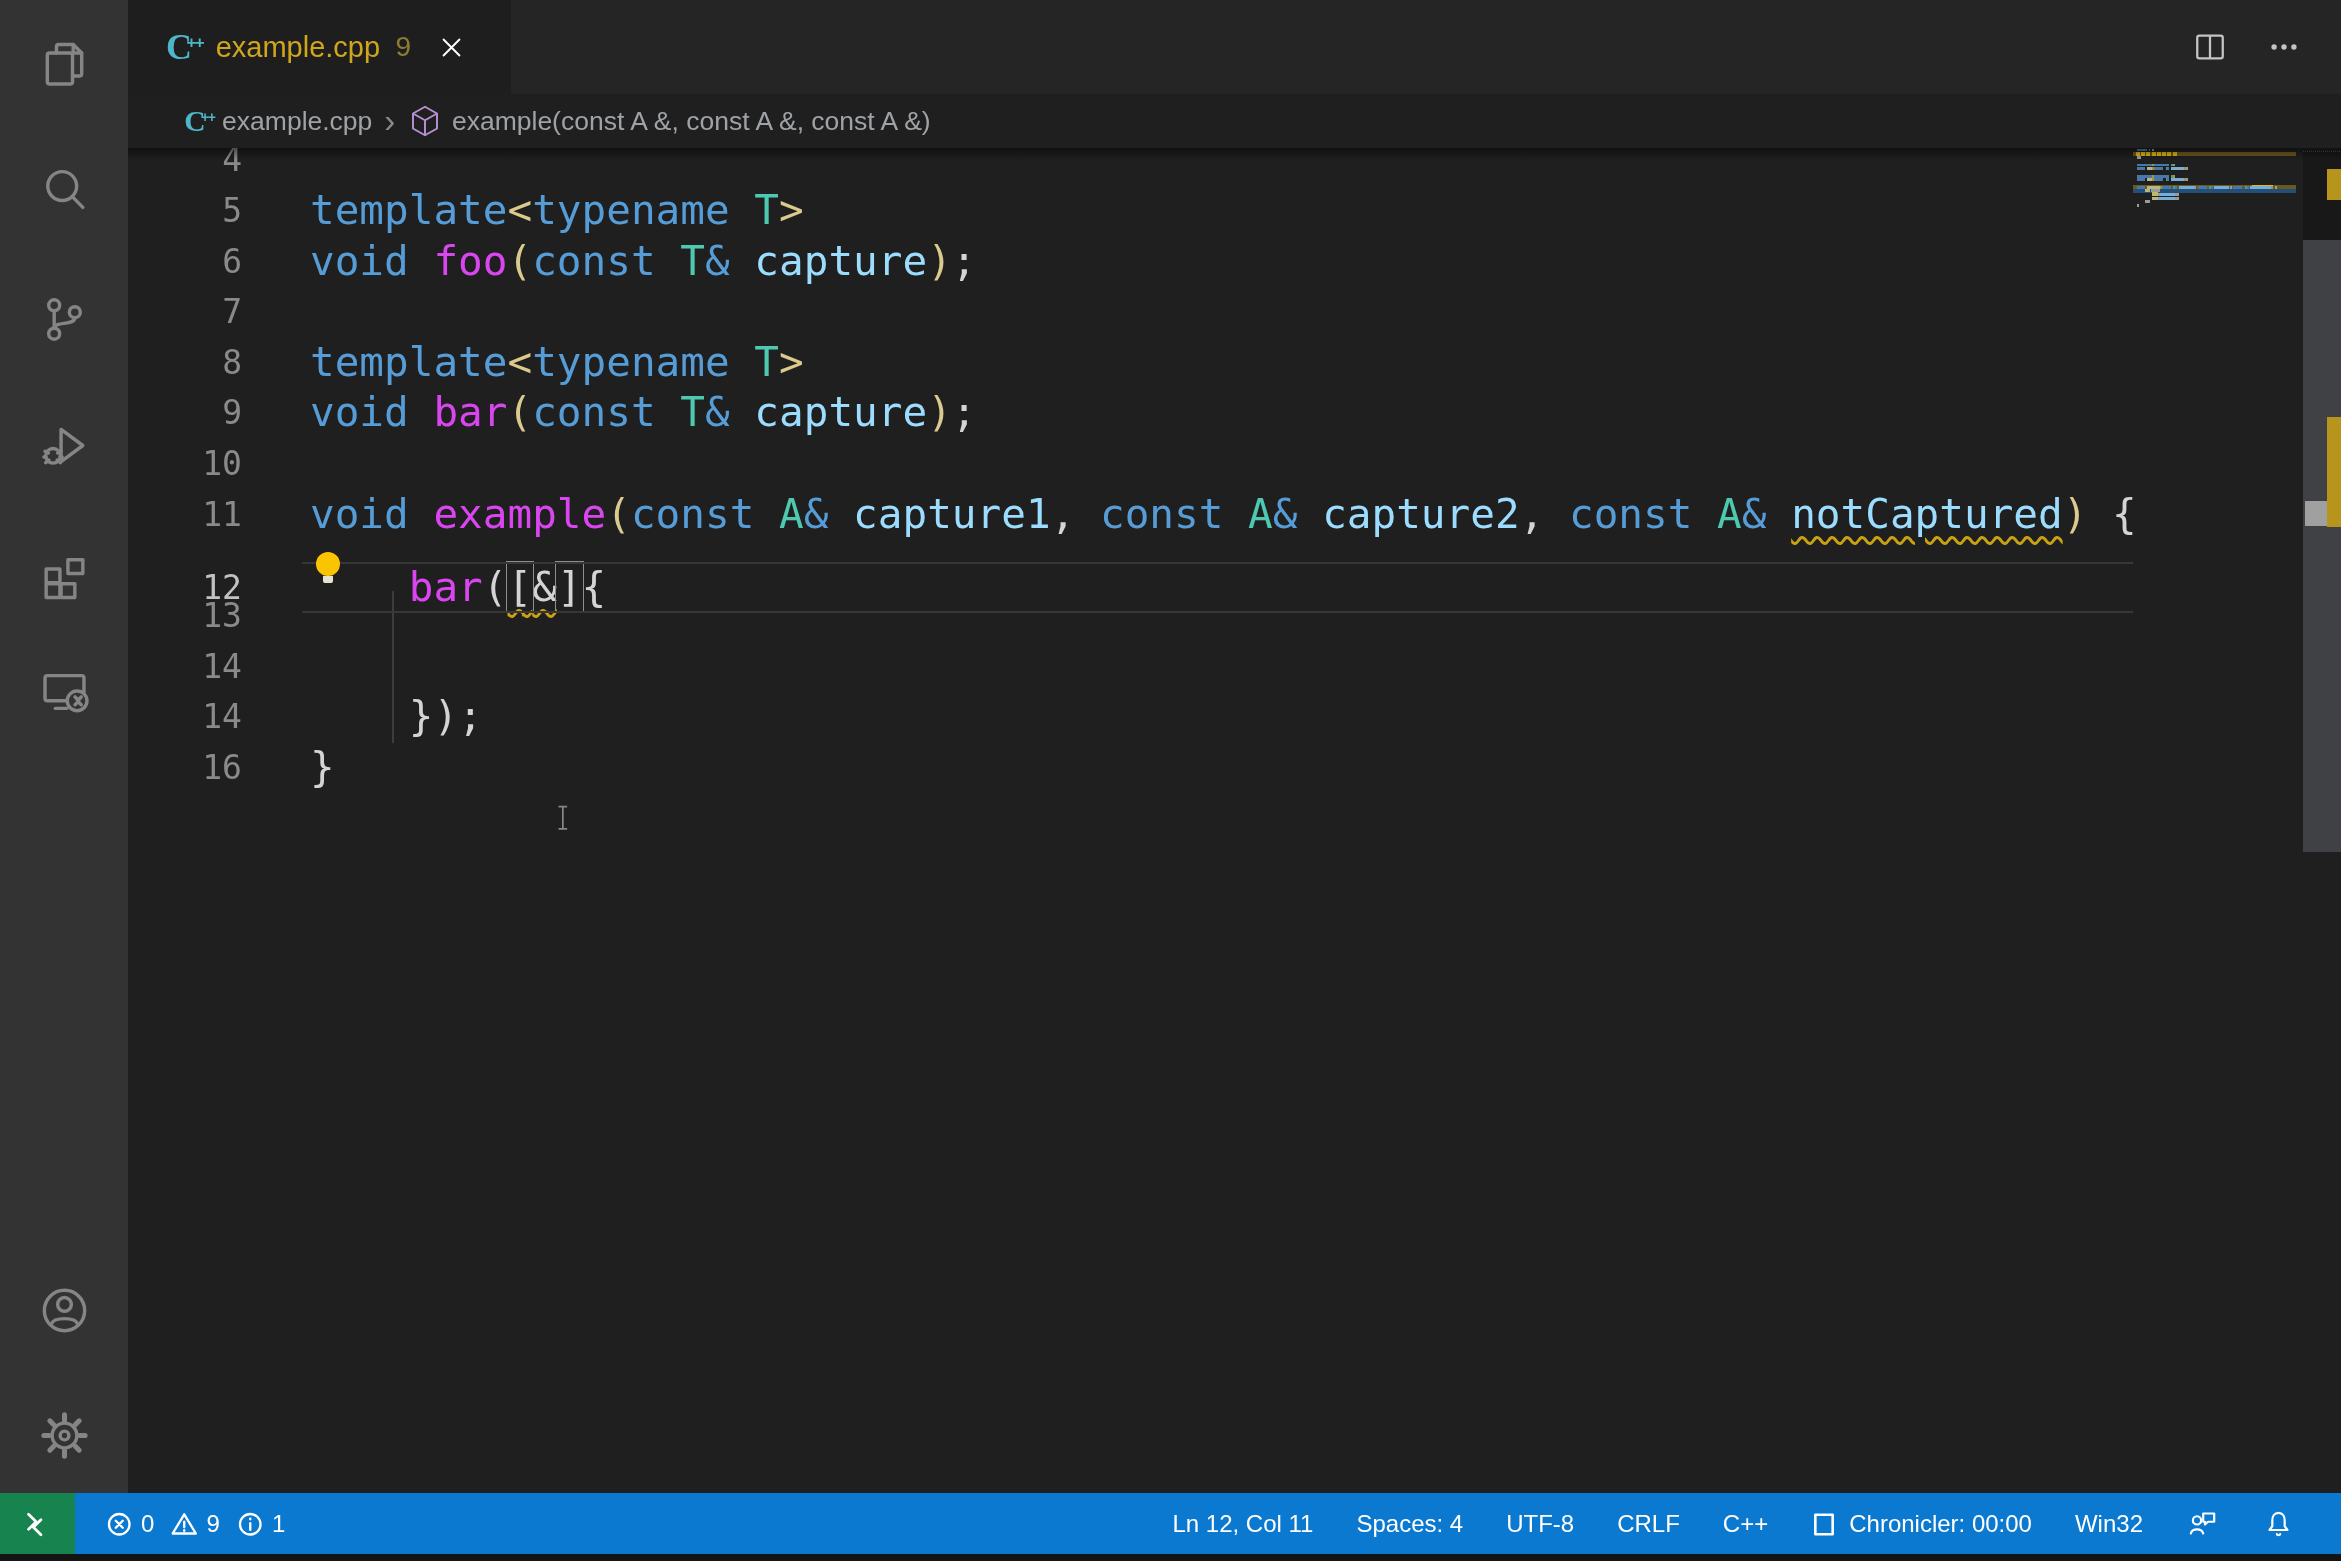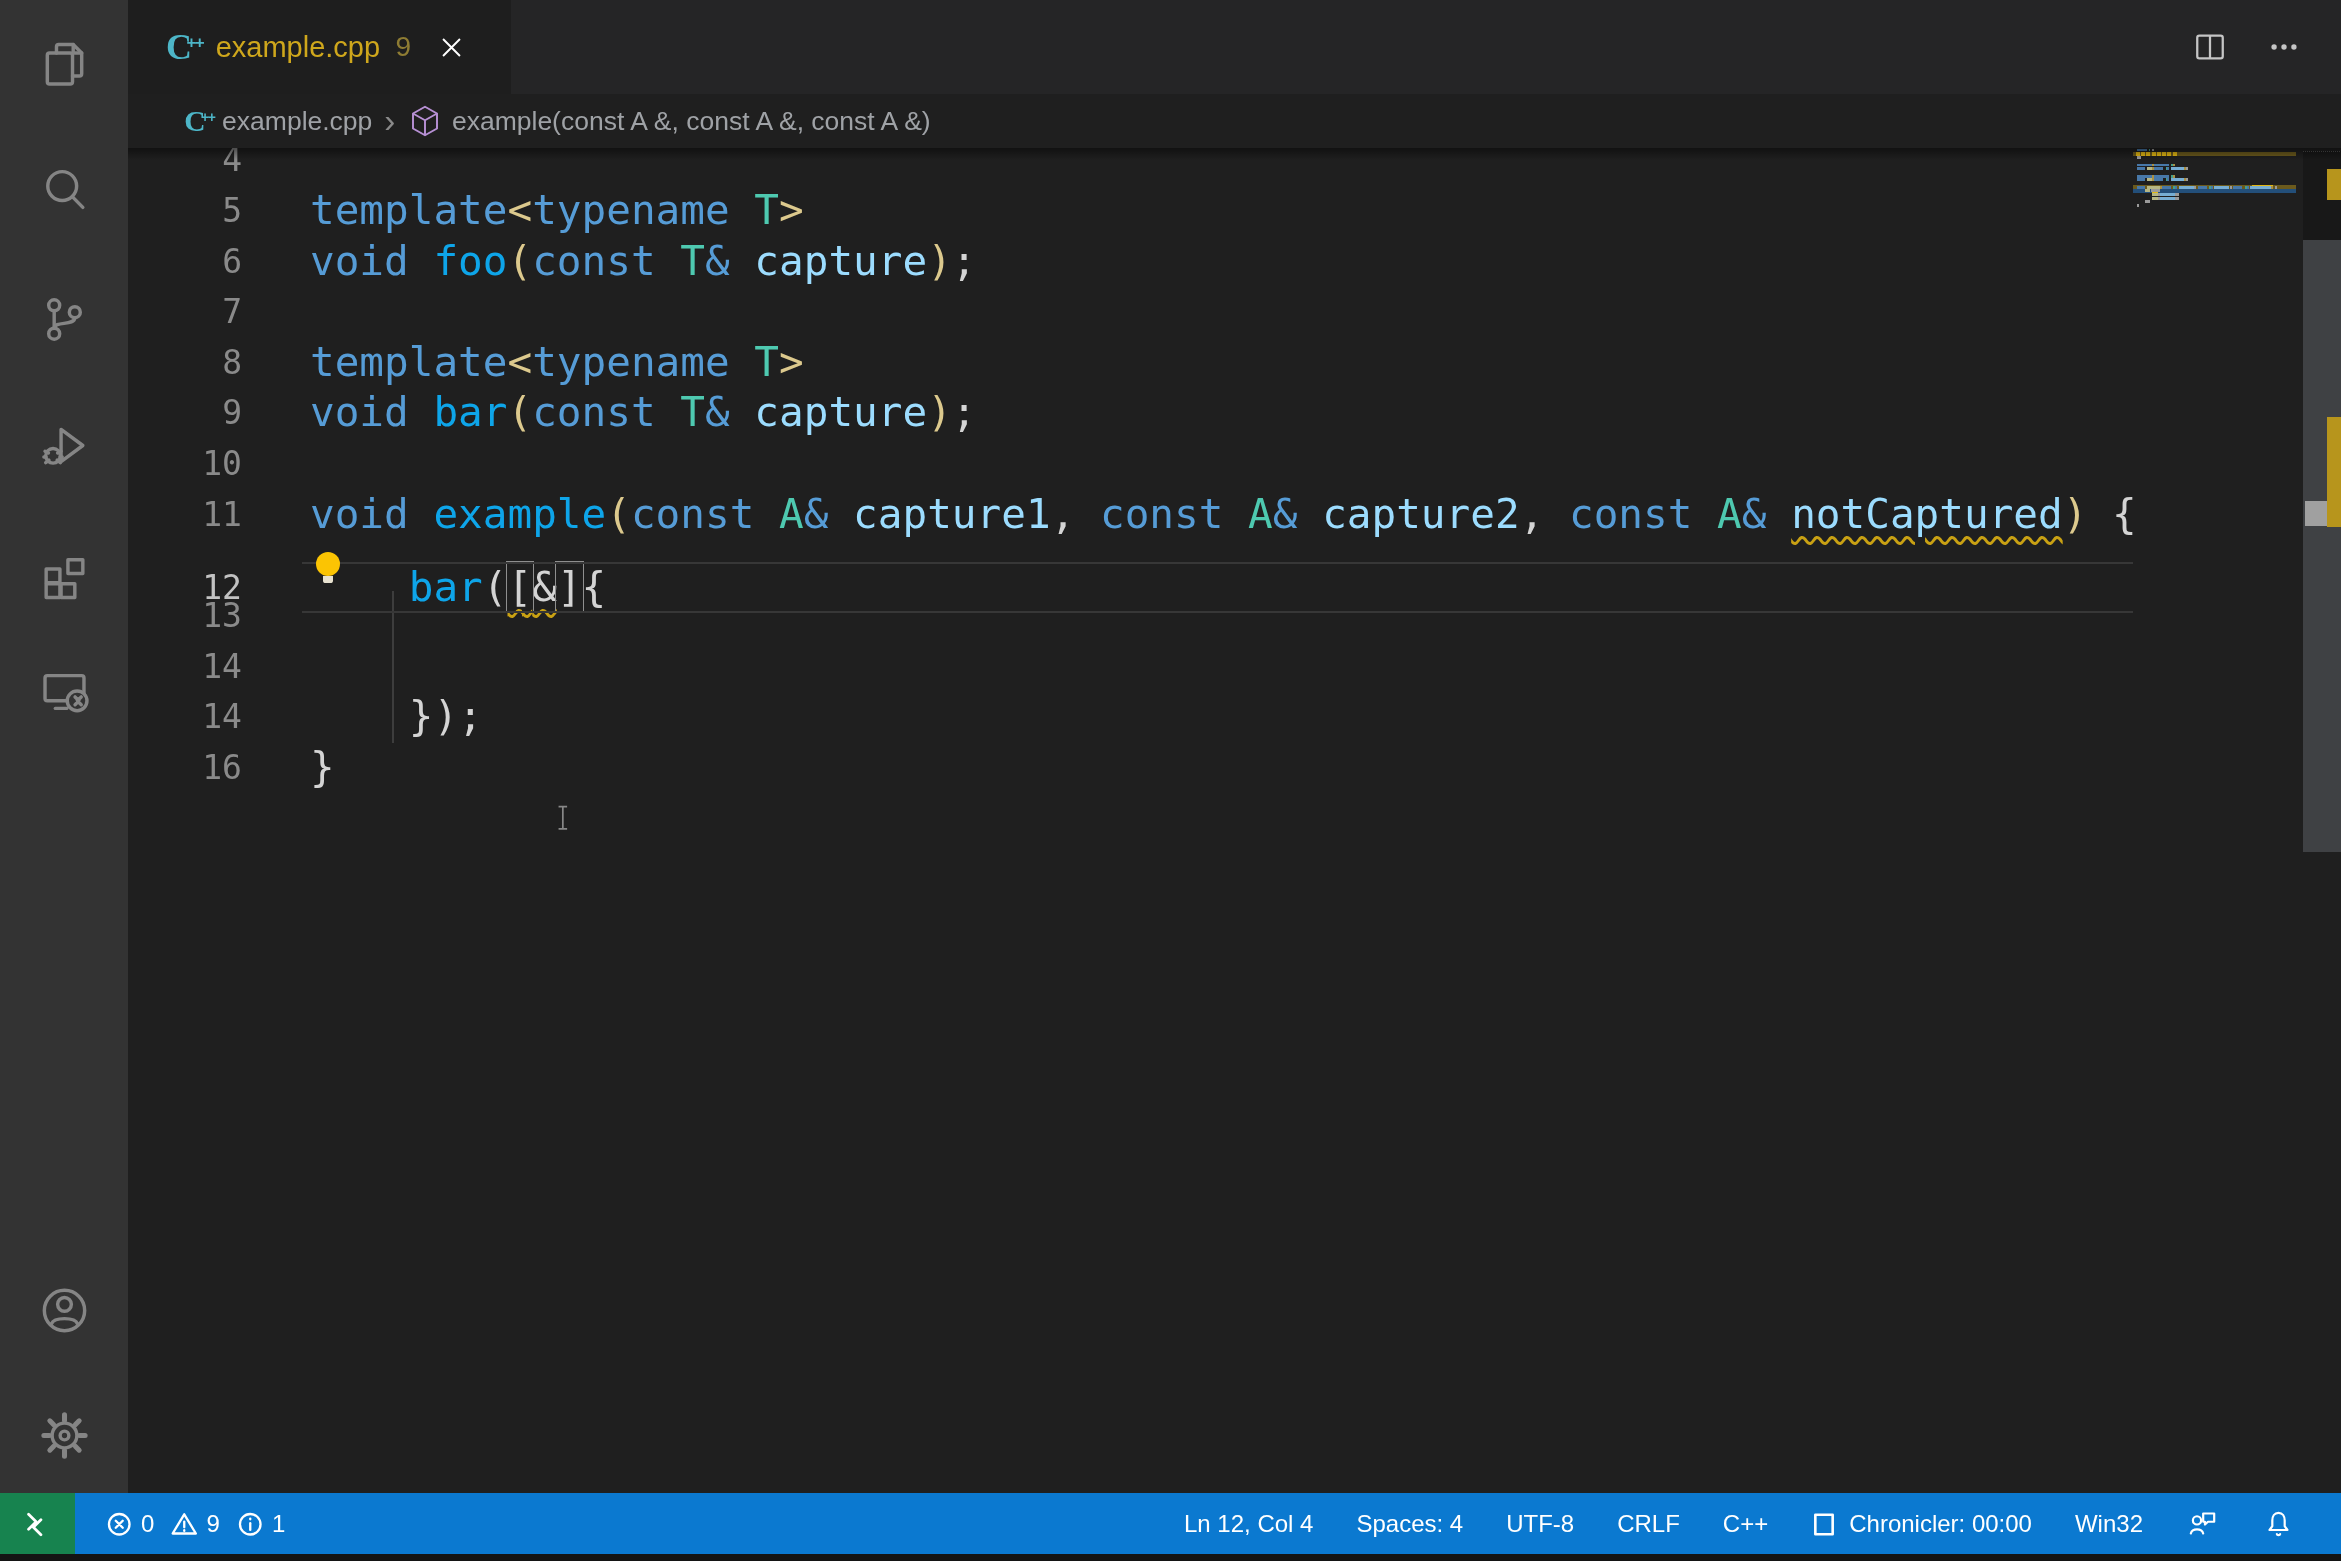--- a/index.html
+++ b/index.html
@@ -35,21 +35,21 @@
 
   
   #editor{position:absolute;left:128px;top:148px;width:2006px;height:1345px;background:#1f1f1f;overflow:hidden;cursor:text;}
   .code-row{position:absolute;left:0;width:100%;height:51px;}
   .code-row .ln{position:absolute;left:0;top:0;width:114px;text-align:right;
       font-family:"DejaVu Sans Mono","Liberation Mono",monospace;font-size:33px;line-height:51px;color:#8a8a8a;}
   .code-row .code{position:absolute;left:182px;top:0;white-space:pre;
       font-family:"DejaVu Sans Mono","Liberation Mono",monospace;font-size:41px;line-height:51px;color:#d4d4d4;}
   .code-row.current .ln{color:#c2c2c2;}
   .cur-border{position:absolute;left:174px;right:0;height:1.7px;background:#373737;}
-  .tk-kw{color:#569cd6;} .tk-type{color:#4ec9b0;} .tk-fn{color:#0ea5e9;}
+  .tk-kw{color:#569cd6;} .tk-type{color:#4ec9b0;} .tk-fn{color:#d946ef;}
   .tk-var{color:#9cdcfe;} .tk-punc{color:#d4d4d4;} .tk-gold{color:#dcc98d;} .tk-amp{color:#569cd6;}
   .sq{text-decoration-line:underline;text-decoration-style:wavy;text-decoration-color:#c9a113;
       text-decoration-thickness:2.6px;text-underline-offset:7.7px;}
   .boxed{outline:1.7px solid #8f8f8f;outline-offset:1.7px;}
   #indent-guide{position:absolute;left:264px;top:443px;width:1.7px;height:152px;background:#3d3d3d;}
   #lightbulb{position:absolute;left:187px;top:404px;width:26px;height:34px;}
   #lightbulb .bulb{position:absolute;left:0.9px;top:0;width:24px;height:24px;border-radius:50%;background:#fbc403;}
   #lightbulb .base{position:absolute;left:7.7px;top:24px;width:10.3px;height:6.8px;background:#e8e2d0;border-radius:0 0 2.6px 2.6px;}
   #top-shadow{position:absolute;left:128px;top:148px;right:0;height:12px;
       background:linear-gradient(rgba(0,0,0,0.45),rgba(0,0,0,0));pointer-events:none;z-index:5;}
@@ -378,21 +378,21 @@
       <span class="prob-pair">
         <svg viewBox="0 0 16 16">
             <circle cx="8" cy="8" r="6.2"></circle>
             <path d="M8,7.4 V11.4"></path>
             <path d="M8,4.6 V5"></path>
           </svg>
         <span>1</span>
       </span>
     </div>
     <div id="sb-right">
-      <span class="sb-item">Ln 12, Col 4</span>
+      <span class="sb-item">Ln 12, Col 11</span>
       <span class="sb-item">Spaces: 4</span>
       <span class="sb-item">UTF-8</span>
       <span class="sb-item">CRLF</span>
       <span class="sb-item">C++</span>
       <span class="sb-item">
         <svg viewBox="0 0 24 24" width="26" height="29" style="stroke-width:2.4">
             <rect x="4" y="3" width="16" height="18"></rect>
           </svg>
         <span>Chronicler: 00:00</span>
       </span>

